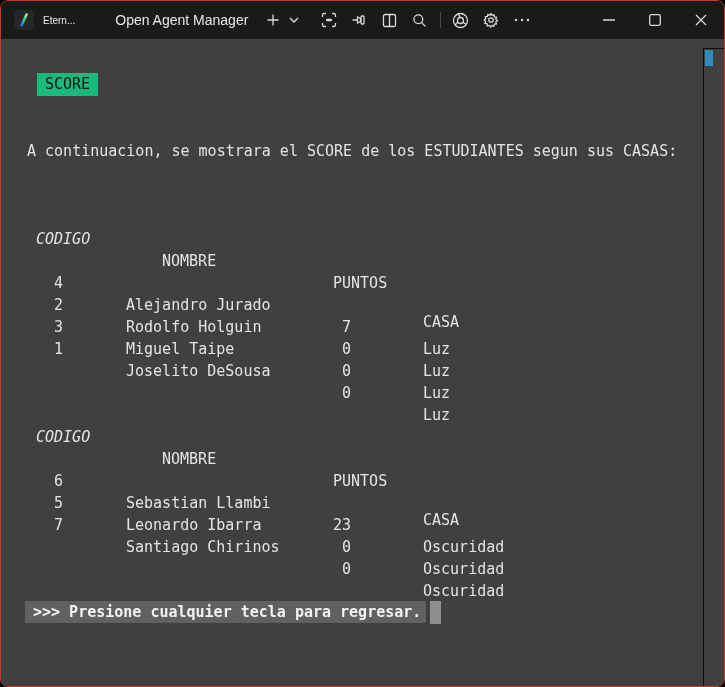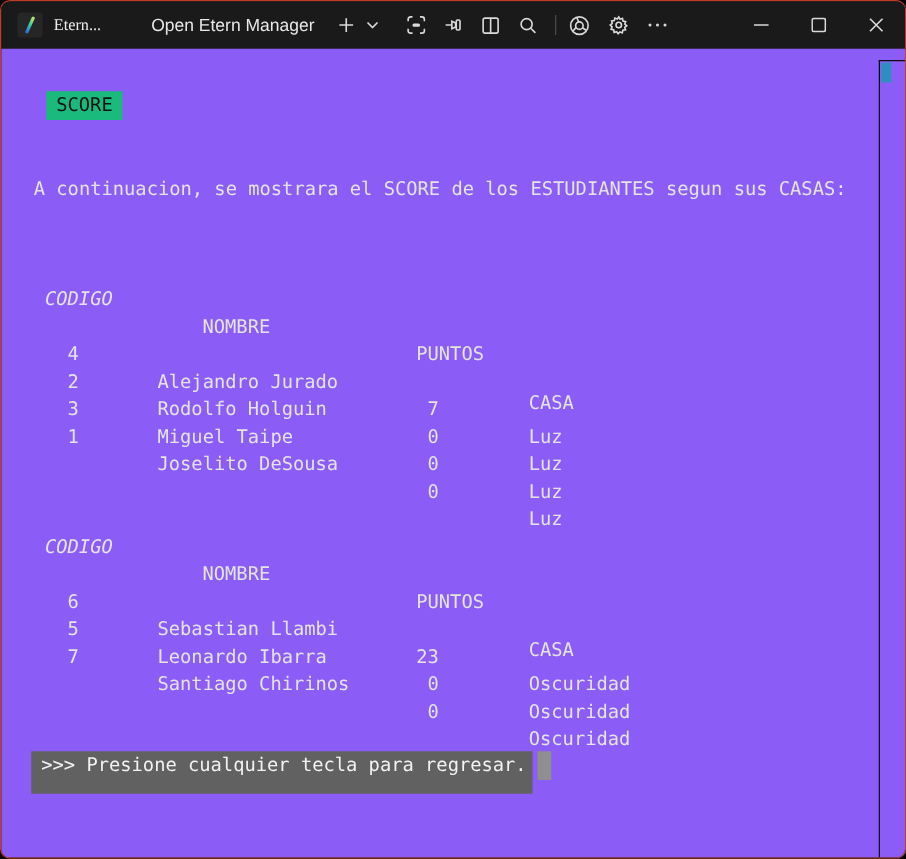--- a/index.html
+++ b/index.html
@@ -9,53 +9,53 @@
     overflow:hidden;box-sizing:content-box;
     font-family:"Liberation Sans", sans-serif;
   }
   
   .titlebar{
     position:absolute;top:0;left:0;right:0;height:38px;
     background:#1a1a1a;display:flex;align-items:center;color:#e8e8e8;
   }
   .tab-icon{width:20px;height:20px;margin-left:13px;border-radius:3px;background:#262626;
     display:flex;align-items:center;justify-content:center;flex:0 0 auto;}
-  .tab-title{margin-left:9px;font-size:13px;color:#ececec;white-space:nowrap;font-family:Liberation Serif, serif;}
+  .tab-title{margin-left:9px;font-size:10px;color:#ececec;white-space:nowrap;}
   .window-title{margin-left:40px;font-size:14px;color:#e8e8e8;white-space:nowrap;}
   .tb-btn{display:flex;align-items:center;justify-content:center;width:22px;height:24px;
     border-radius:4px;cursor:default;flex:0 0 auto;}
   .tb-btn svg{display:block;}
   .plus-btn{margin-left:14px;}
   .chev-btn{margin-left:2px;width:16px;}
   .grp1{margin-left:16px;display:flex;gap:8px;align-items:center;}
   .tb-divider{width:1px;height:16px;background:#4a4a4a;margin:0 8px 0 10px;}
   .grp2{display:flex;gap:9px;align-items:center;}
   .spacer{flex:1 1 auto;}
   .win-btn{width:46px;height:38px;display:flex;align-items:center;justify-content:center;flex:0 0 auto;}
   
   .content{
-    position:absolute;top:38px;left:0;right:0;bottom:0;background:#8b5cf6;
+    position:absolute;top:38px;left:0;right:0;bottom:0;background:#404040;
     font-family:"DejaVu Sans Mono","Liberation Mono",monospace;
     font-size:15px;color:#e4e4e4;
   }
   .tline{position:absolute;left:0;right:0;height:22px;line-height:22px;white-space:pre;}
   .tline span{position:absolute;height:22px;line-height:22px;}
   .badge{
     position:absolute;left:36px;top:34px;height:23px;line-height:23px;
     background:#1aba7c;color:#111111;padding:0 8px;font-size:15px;
   }
   .intro{left:26px;}
   .h-codigo{left:35px;font-style:italic;}  .h-nombre{left:161px;} .h-puntos{left:332px;} .h-casa{left:422px;margin-top:17px;}
   .d-codigo{left:26px;width:36px;text-align:right;}
   .d-nombre{left:125px;}
   .d-puntos{left:280px;width:70px;text-align:right;}
   .d-casa{left:422px;}
   .prompt-bar{
-    position:absolute;left:24px;top:562px;height:34px;line-height:23px;
-    background:#616161;color:#f2f2f2;padding:0 5px 0 8px;white-space:pre;
+    position:absolute;left:24px;top:562px;height:22px;line-height:23px;
+    background:#616161;color:#f2f2f2;padding:0 5px 0 8px;white-space:pre;font-weight:bold;
   }
   .cursor-block{position:absolute;top:562px;height:23px;width:11px;background:#8f8f8f;}
   
   .pane-vline{position:absolute;top:9px;bottom:0;left:702px;width:1px;background:#0c0c0c;}
   .pane-hline{position:absolute;top:9px;left:702px;right:0;height:1px;background:#0c0c0c;}
   .scroll-thumb{position:absolute;left:704px;top:11px;width:8px;height:16px;background:#2e8fbe;}
   .stroke{stroke:#dadada;stroke-width:1.3;fill:none;}
 </style>
 </head>
 <body>
@@ -69,21 +69,21 @@
           <linearGradient id="slashg" x1="0" y1="1" x2="1" y2="0">
             <stop offset="0" stop-color="#2f6fe0"></stop>
               <stop offset="0.55" stop-color="#35d49a"></stop>
               <stop offset="1" stop-color="#bfe06a"></stop>
           </linearGradient>
         </defs>
         <path d="M4.5 12.5 L9.5 1.5" stroke="url(#slashg)" stroke-width="2.6" stroke-linecap="round" fill="none"></path>
       </svg>
     </div>
     <span class="tab-title">Etern...</span>
-    <span class="window-title">Open Etern Manager</span>
+    <span class="window-title">Open Agent Manager</span>
 
     <div class="tb-btn plus-btn">
       <svg width="14" height="14" viewBox="0 0 14 14">
           <path class="stroke" d="M7 1.5 V12.5 M1.5 7 H12.5"></path>
         </svg>
     </div>
     <div class="tb-btn chev-btn">
       <svg width="10" height="6" viewBox="0 0 10 6">
           <path class="stroke" d="M1 1 L5 5 L9 1"></path>
         </svg>

